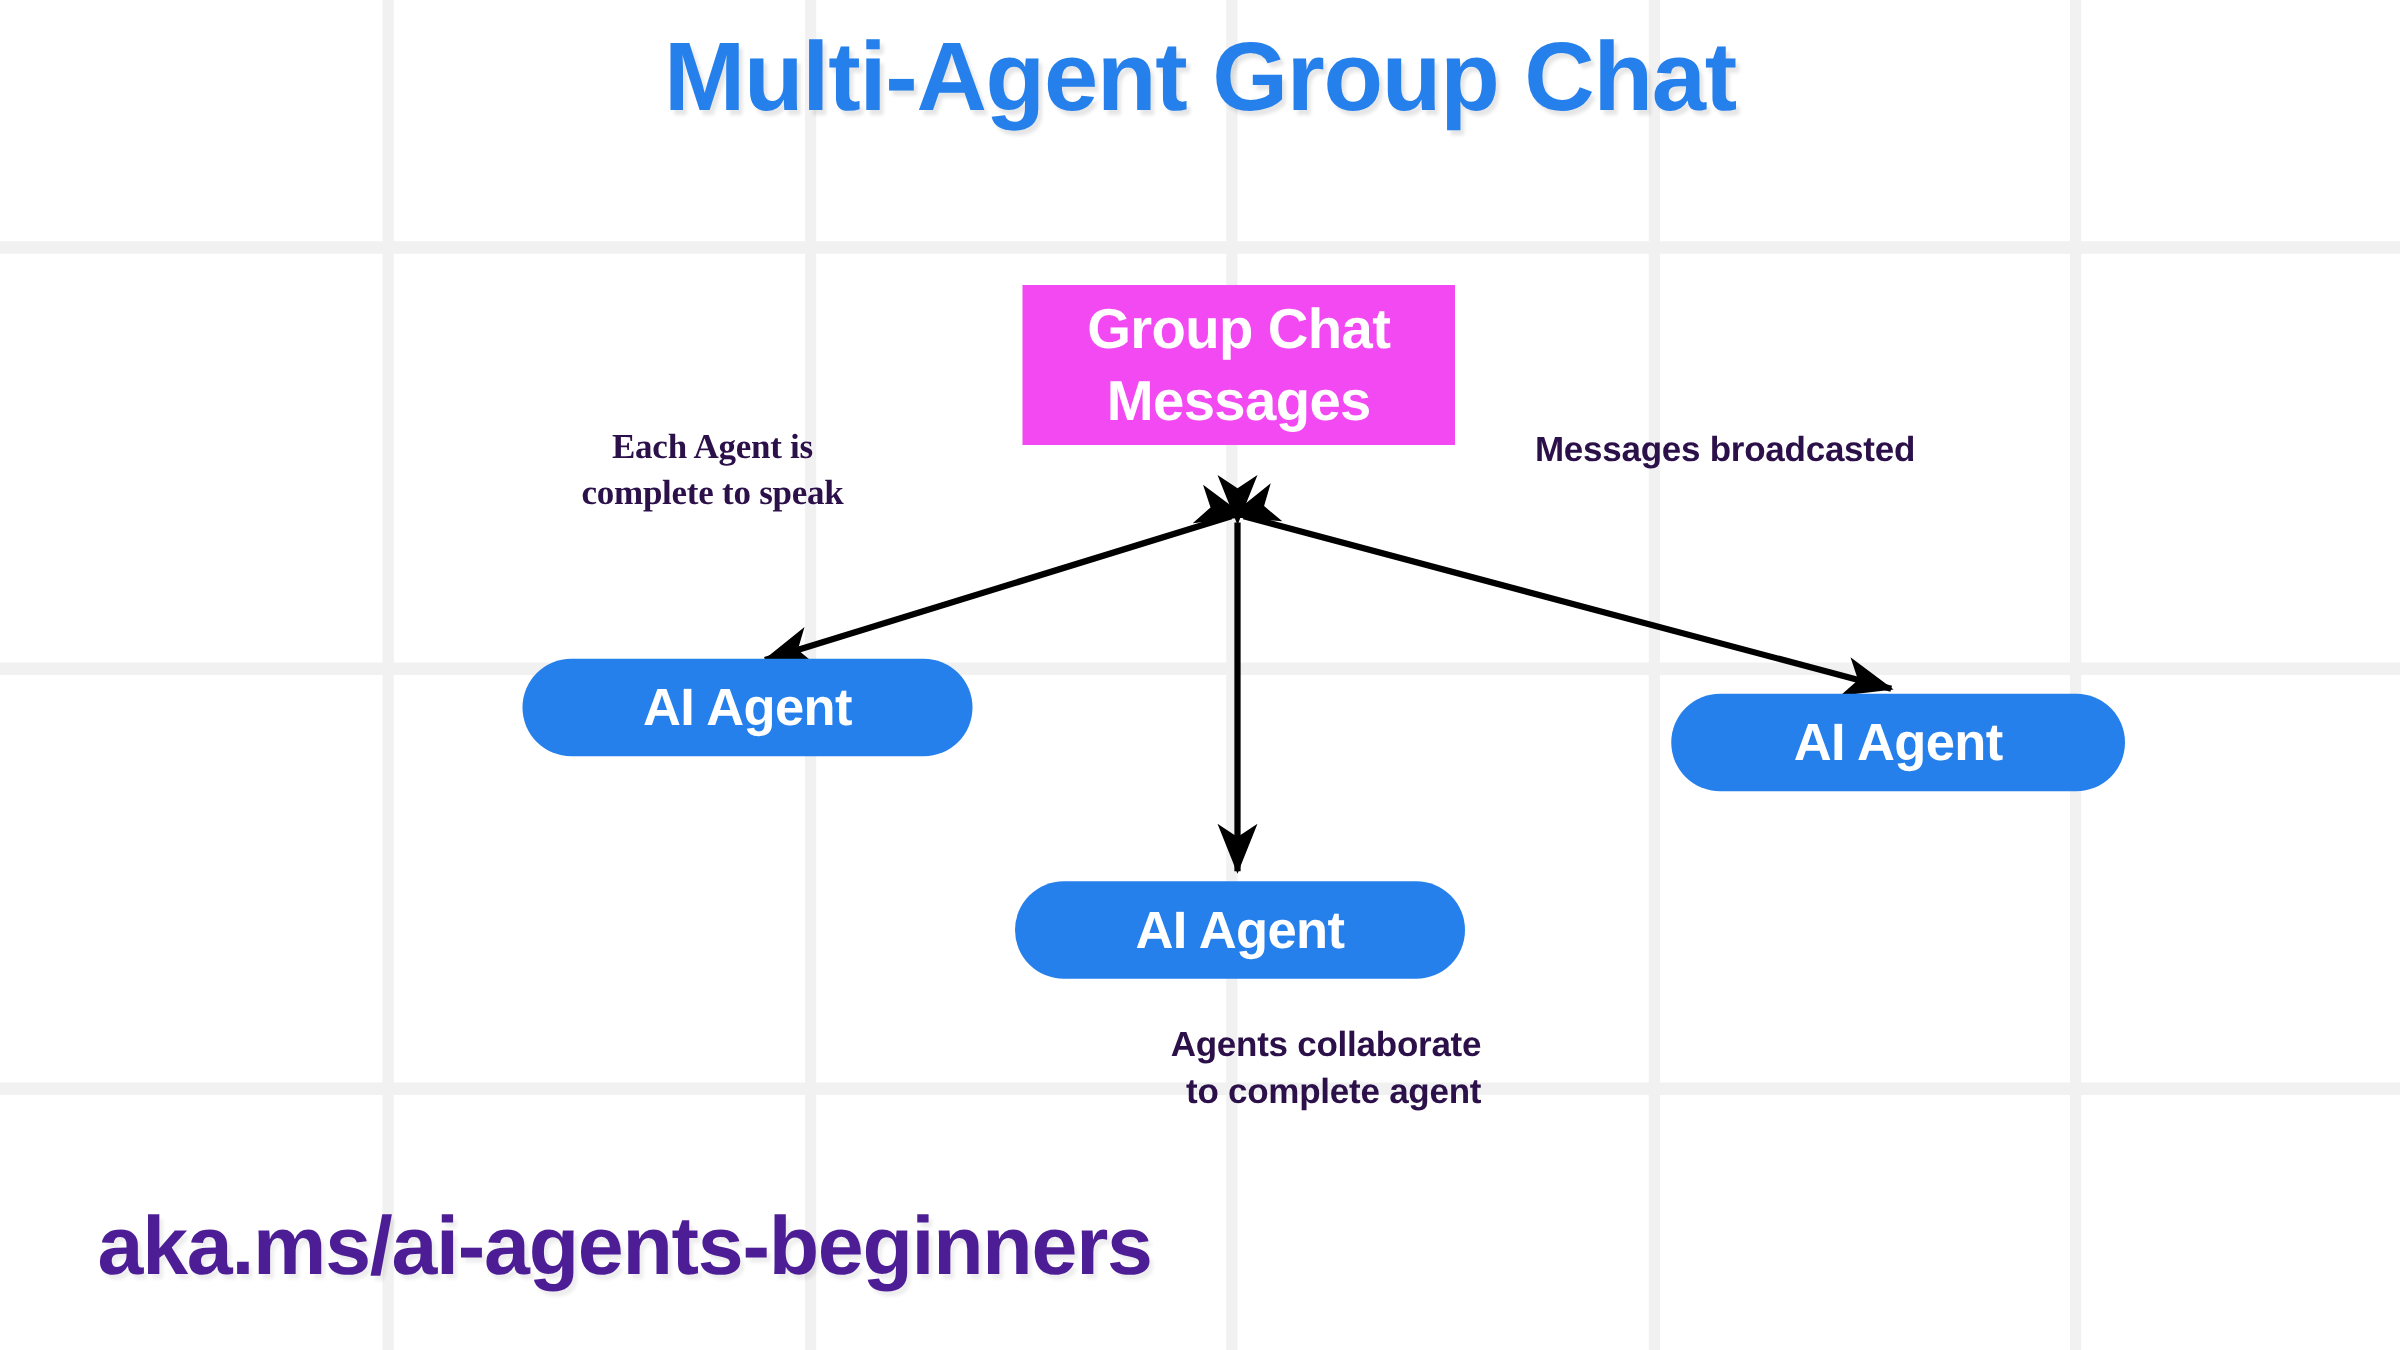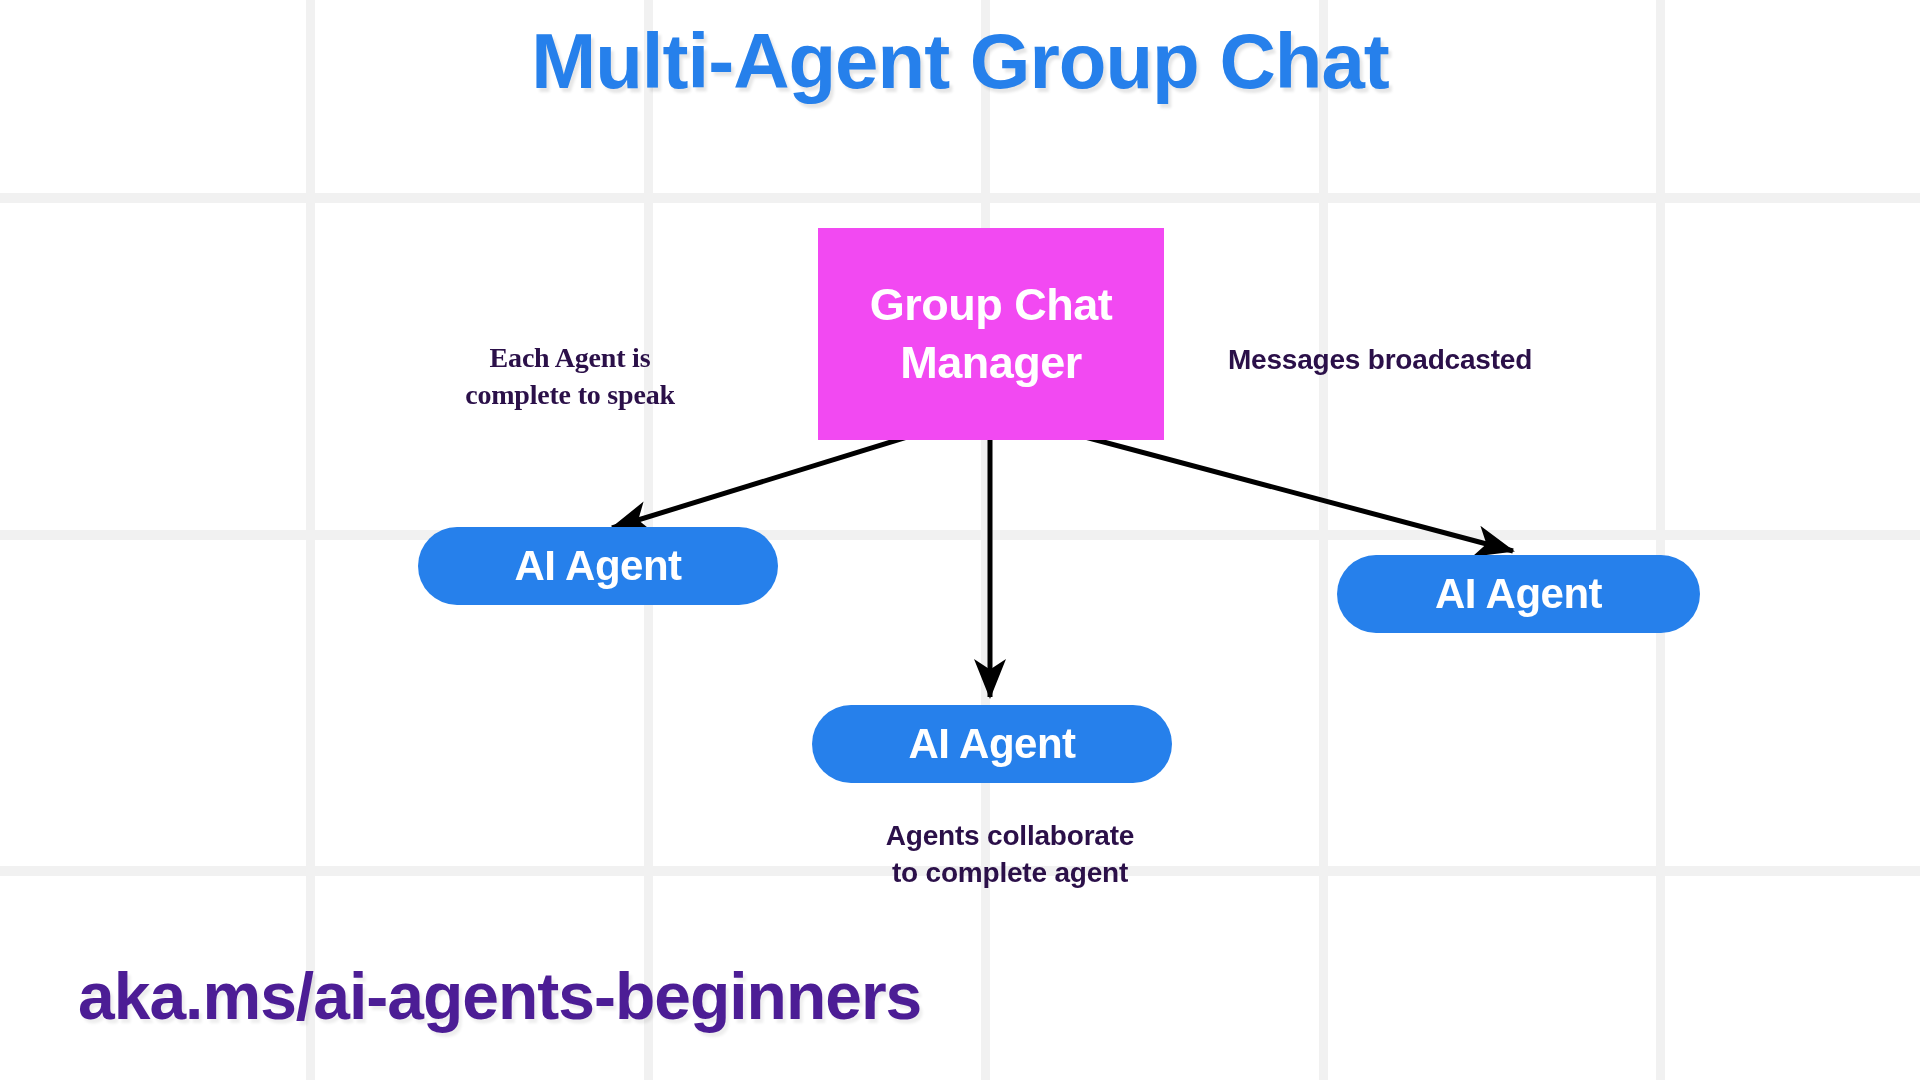--- a/index.html
+++ b/index.html
@@ -53,21 +53,21 @@
     text-shadow: 3px 4px 3px rgba(0,0,0,0.10);
     white-space: nowrap;
   }
 
   
   .manager-box {
     position: absolute;
     left: 818px;
     top: 228px;
     width: 346px;
-    height: 212px;
+    height: 128px;
     background: #F249F2;
     display: flex;
     flex-direction: column;
     align-items: center;
     justify-content: center;
     box-sizing: border-box;
   }
   .manager-line {
     color: #ffffff;
     font-size: 45px;
@@ -104,21 +104,21 @@
     color: #2B1049;
     font-size: 28px;
     font-weight: 800;
     line-height: 1.32;
     text-align: center;
     letter-spacing: -0.2px;
     white-space: nowrap;
   }
   #caption-left   { left: 420px;  top: 340px; width: 300px; font-family: Liberation Serif, serif; }
   #caption-right  { left: 1175px; top: 342px; width: 410px; }
-  #caption-bottom { left: 835px;  top: 818px; width: 350px; }
+  #caption-bottom { left: 835px;  top: 818px; width: 350px; text-align: right; }
 
   
   .arrows {
     position: absolute;
     inset: 0;
     pointer-events: none;
   }
 
   
   .watermark {
@@ -160,21 +160,21 @@
 
     <line x1="985" y1="413" x2="612" y2="528" stroke="#000000" stroke-width="5" marker-start="url(#ah)" marker-end="url(#ah)"></line>
 
     <line x1="995" y1="413" x2="1513" y2="551" stroke="#000000" stroke-width="5" marker-start="url(#ah)" marker-end="url(#ah)"></line>
 
     <line x1="990" y1="418" x2="990" y2="697" stroke="#000000" stroke-width="5" marker-start="url(#ah)" marker-end="url(#ah)"></line>
   </svg>
 
   <div class="manager-box">
     <div class="manager-line">Group Chat</div>
-    <div class="manager-line">Manager</div>
+    <div class="manager-line">Messages</div>
   </div>
 
   <div class="pill" id="pill-left">
     <span class="pill-label">AI Agent</span>
   </div>
 
   <div class="pill" id="pill-right">
     <span class="pill-label">AI Agent</span>
   </div>
 

